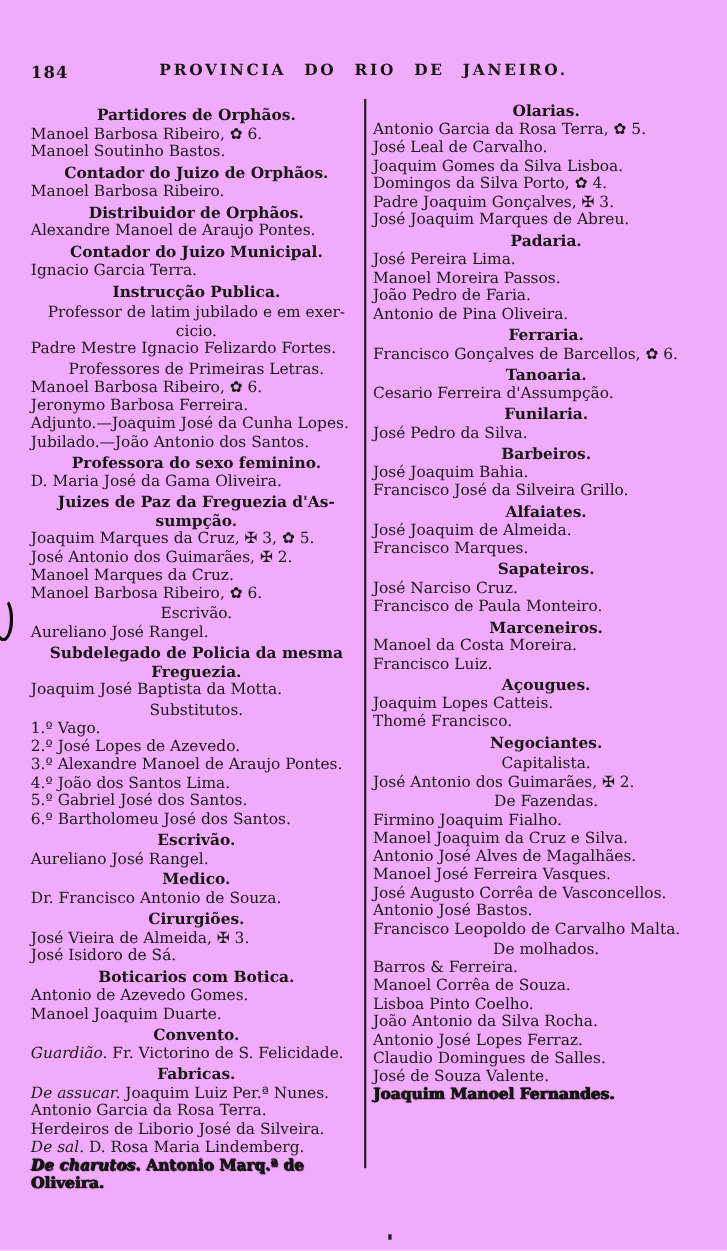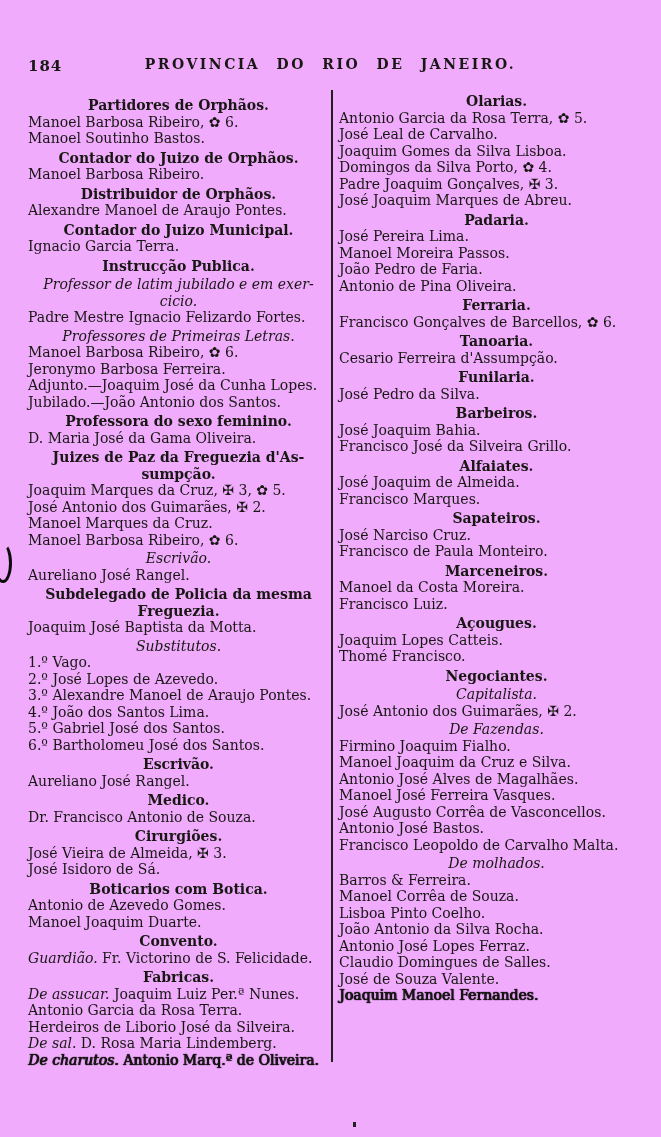--- a/index.html
+++ b/index.html
@@ -23,25 +23,25 @@
   }
   .divider{
     position:absolute;left:331px;top:90px;
     width:1.5px;height:972px;background:#201e1b;
   }
   .col{position:absolute;font-size:14px;}
   .col-left{left:28px;top:94px;width:301px;}
   .col-right{left:339px;top:90px;width:315px;}
   .line{line-height:16.5px;min-height:16.5px;}
   .line.h{font-weight:bold;text-align:center;margin-top:3px;}
-  .line.hi{font-style:italic;text-align:center;margin-top:2px;}
+  .line.hi{text-align:center;margin-top:2px;}
   .line.e{text-align:left;}
   .line .lead{font-style:italic;}
   .smudge{
-    font-weight:normal;
+    font-weight:bold;
     text-shadow:0 0 1px #000,0.8px 0.4px 0.8px #000;
   }
   .scan-artifact{
     position:absolute;left:-6px;top:543px;
     width:12px;height:34px;
     border:3px solid #0c0c0c;border-radius:50%;
     border-top-color:transparent;
   }
   .speck{
     position:absolute;width:3px;height:5px;background:#222;

